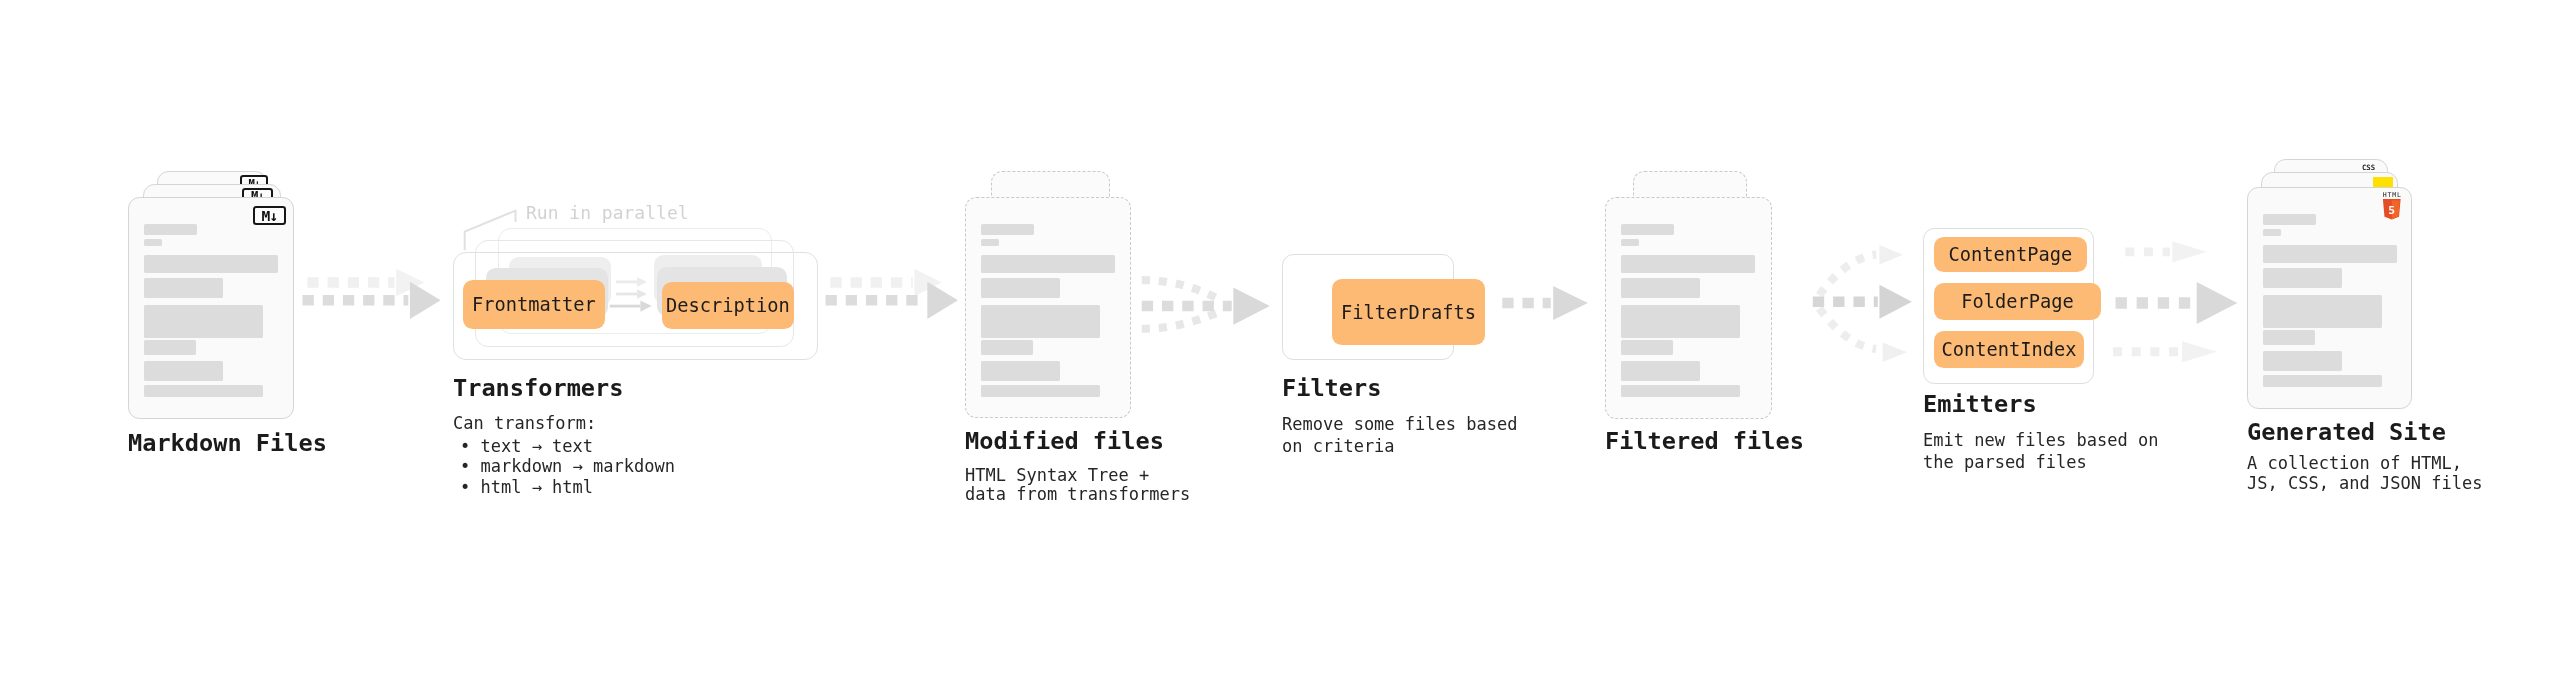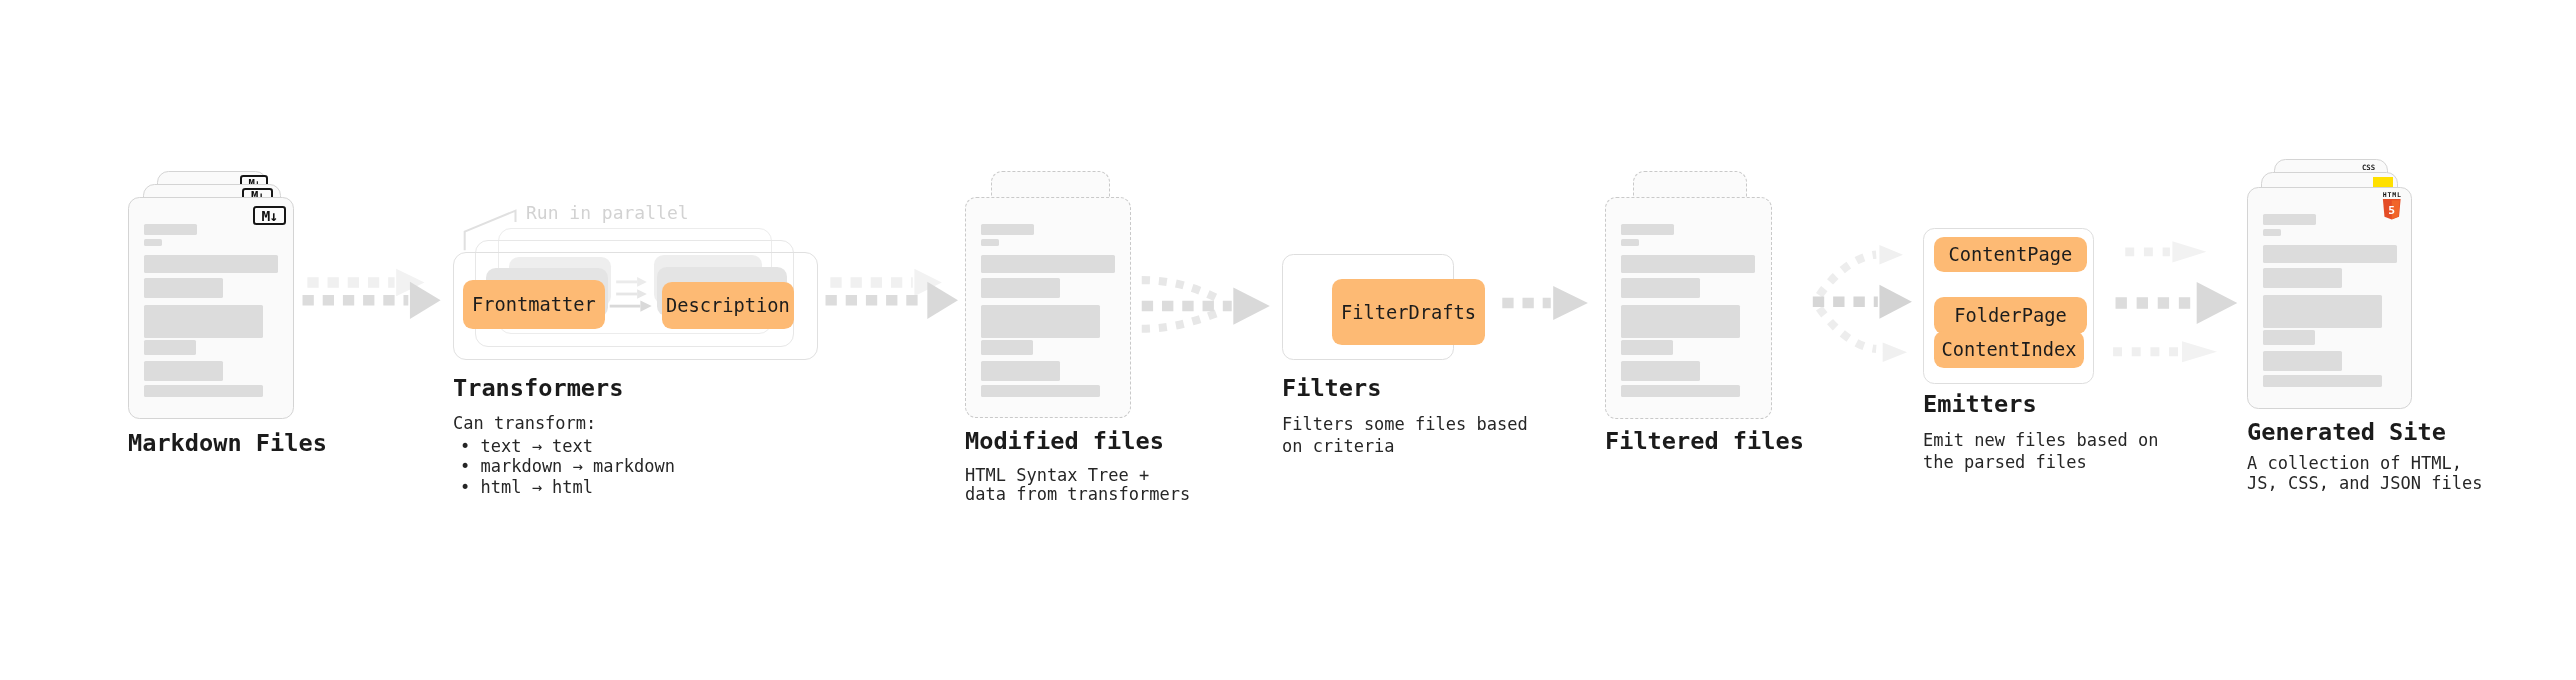--- a/index.html
+++ b/index.html
@@ -35,21 +35,21 @@
 
   
   .mdbadge{position:absolute;border:2.4px solid #161616;border-radius:3.3px;background:#fcfcfc;color:#111;font-weight:700;display:flex;align-items:center;justify-content:center;letter-spacing:-0.8px}
 
   
   .css-badge{position:absolute;display:flex;flex-direction:column;align-items:center}
   .css-badge .txt{font-size:7.3px;line-height:7.3px;font-weight:700;color:#222;letter-spacing:0}
   .css-badge .underline{width:21px;height:3.3px;margin-top:0.8px}
   .js-badge{position:absolute}
   .html5-logo{position:absolute;display:flex;flex-direction:column;align-items:center}
-  .html5-logo .word{font-size:6.5px;line-height:7.3px;font-weight:700;color:#111;letter-spacing:0.8px}
+  .html5-logo .word{font-size:6.5px;line-height:7.3px;font-weight:400;color:#111;letter-spacing:0.8px}
   svg{position:absolute;display:block;overflow:visible}
 </style>
 </head>
 <body>
 
 <div id="canvas">
 
   <div>
     <div class="card" style="left:157px;top:171px;width:110px;height:222px;z-index:1">
       <div class="mdbadge" style="left:82px;top:3.3px;width:28px;height:14.6px;font-size:10.6px">M↓</div>
@@ -145,21 +145,21 @@
     <path d="M7,70 C50,70 80,58 107,48" fill="none" stroke="#e7e7e7" stroke-width="10" stroke-dasharray="10 11"></path>
     <line x1="7" y1="42" x2="118" y2="42" stroke="#dcdcdc" stroke-width="13" stroke-dasharray="14 11"></line>
     <polygon points="120,19 120,65 165,42" fill="#d9d9d9"></polygon>
   </svg>
 
   <div>
     <div class="outline" style="left:1282px;top:254px;width:172px;height:106px;border:1.6px solid #dedede;border-radius:11.4px"></div>
     <div class="pill" style="left:1332px;top:279px;width:153px;height:66px">FilterDrafts</div>
     <div class="node-title" style="left:1282px;top:374px">Filters</div>
     <div class="node-desc" style="left:1282px;top:413px;line-height:22px">
-      <span>Filters some files based</span>
+      <span>Remove some files based</span>
       <span>on criteria</span>
     </div>
   </div>
 
   <svg style="left:1499px;top:282px" width="93" height="42" viewBox="0 0 115 52">
     <line x1="4" y1="26" x2="64" y2="26" stroke="#dcdcdc" stroke-width="13" stroke-dasharray="14 11"></line>
     <polygon points="67,5 67,47 110,26" fill="#d9d9d9"></polygon>
   </svg>
 
   <div>
@@ -182,21 +182,21 @@
     <polygon points="84,6 84,30 113,18" fill="#f0f0f0"></polygon>
     <path d="M10,84 C30,112 55,132 80,134" fill="none" stroke="#ededed" stroke-width="10" stroke-dasharray="10 11"></path>
     <polygon points="88,126 88,150 118,138" fill="#f0f0f0"></polygon>
     <line x1="2" y1="76" x2="82" y2="76" stroke="#d6d6d6" stroke-width="13" stroke-dasharray="14 11"></line>
     <polygon points="84,55 84,97 124,76" fill="#d4d4d4"></polygon>
   </svg>
 
   <div>
     <div class="outline" style="left:1923px;top:228px;width:171px;height:156px;border:1.6px solid #dedede;border-radius:11.4px"></div>
     <div class="pill" style="left:1934px;top:237px;width:153px;height:35px">ContentPage</div>
-    <div class="pill" style="left:1934px;top:297px;width:153px;height:37px">FolderPage</div>
+    <div class="pill" style="left:1934px;top:283px;width:167px;height:37px">FolderPage</div>
     <div class="pill" style="left:1934px;top:331px;width:150px;height:37px">ContentIndex</div>
     <div class="node-title" style="left:1923px;top:390px">Emitters</div>
     <div class="node-desc" style="left:1923px;top:429px;line-height:22px">
       <span>Emit new files based on</span>
       <span>the parsed files</span>
     </div>
   </div>
 
   <svg style="left:2109px;top:234px" width="134" height="138" viewBox="0 0 165 170">
     <line x1="20" y1="22" x2="75" y2="22" stroke="#efefef" stroke-width="11" stroke-dasharray="11 12"></line>

